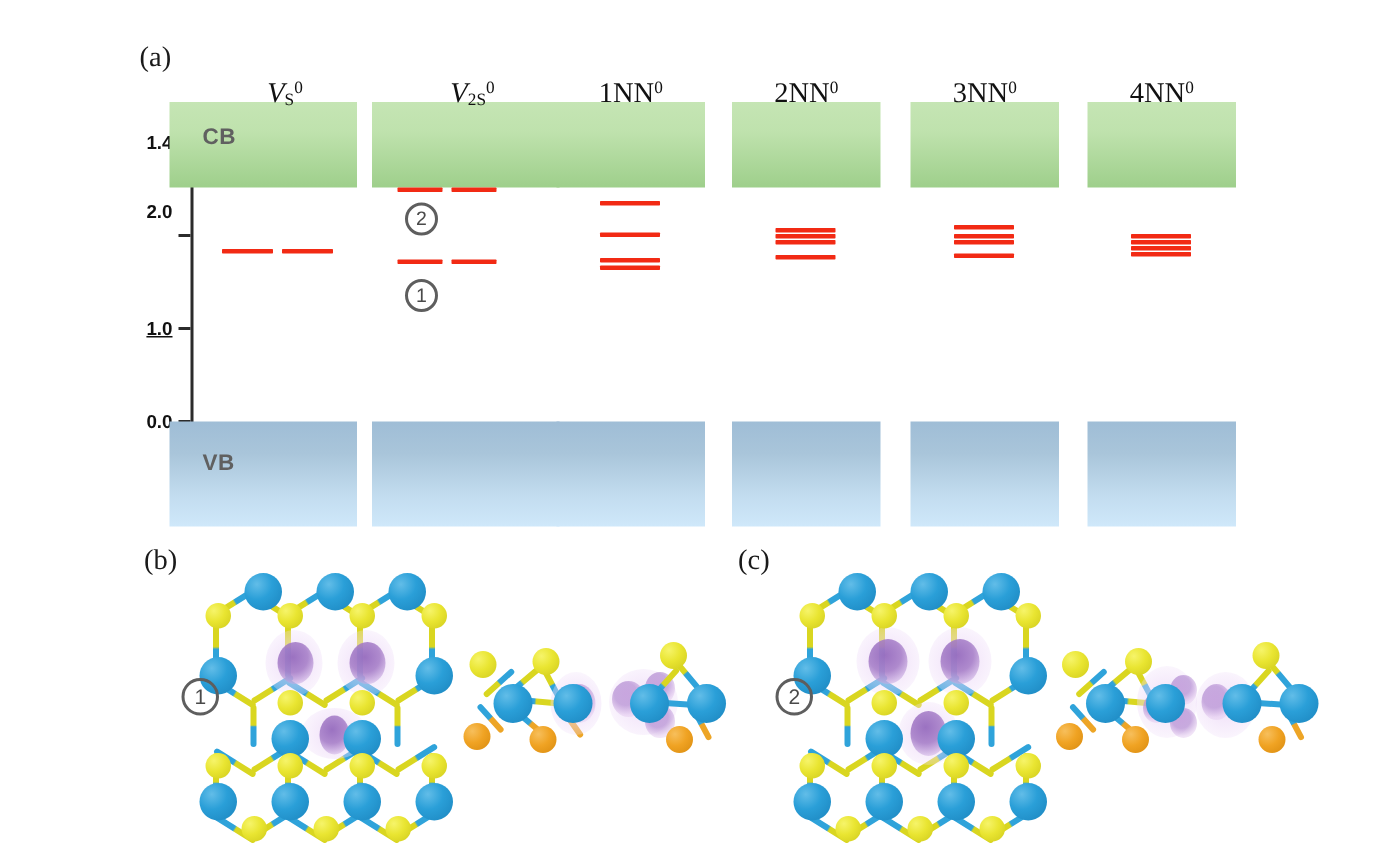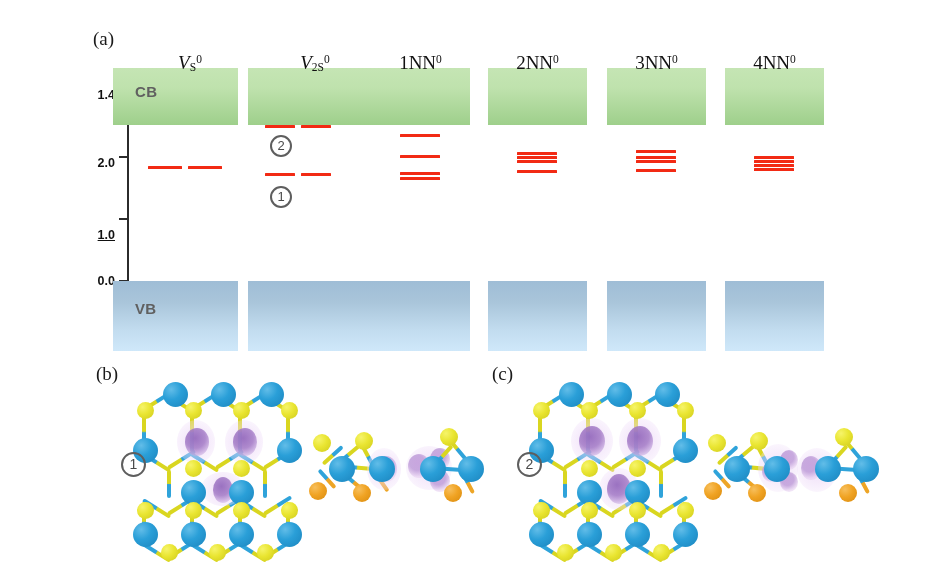--- a/index.html
+++ b/index.html
@@ -109,22 +109,22 @@
 
     <div class="axis-line" style="left:127px;top:92px;height:197px;"></div>
     <div class="axis-arrow" style="left:124px;top:85px;"></div>
 
     <div class="tick" style="left:119px;top:94px;"></div>
     <div class="tick" style="left:119px;top:156px;"></div>
     <div class="tick" style="left:119px;top:218px;"></div>
     <div class="tick" style="left:119px;top:280px;"></div>
 
     <div class="tick-label" style="left:81px;top:88px;">1.4</div>
-    <div class="tick-label" style="left:81px;top:156px;">2.0</div>
-    <div class="tick-label" style="left:81px;top:228px;text-decoration:underline;">1.0</div>
+    <div class="tick-label" style="left:81px;top:134px;">2.0</div>
+    <div class="tick-label" style="left:81px;top:212px;text-decoration:underline;">1.0</div>
     <div class="tick-label" style="left:81px;top:274px;">0.0</div>
 
     <div class="band cb" style="left:113px;top:68px;width:125px;height:57px;"></div>
     <div class="band cb" style="left:248px;top:68px;width:125px;height:57px;"></div>
     <div class="band cb" style="left:371px;top:68px;width:99px;height:57px;"></div>
     <div class="band cb" style="left:488px;top:68px;width:99px;height:57px;"></div>
     <div class="band cb" style="left:607px;top:68px;width:99px;height:57px;"></div>
     <div class="band cb" style="left:725px;top:68px;width:99px;height:57px;"></div>
 
     <div class="band-tag" style="left:135px;top:83px;">CB</div>

